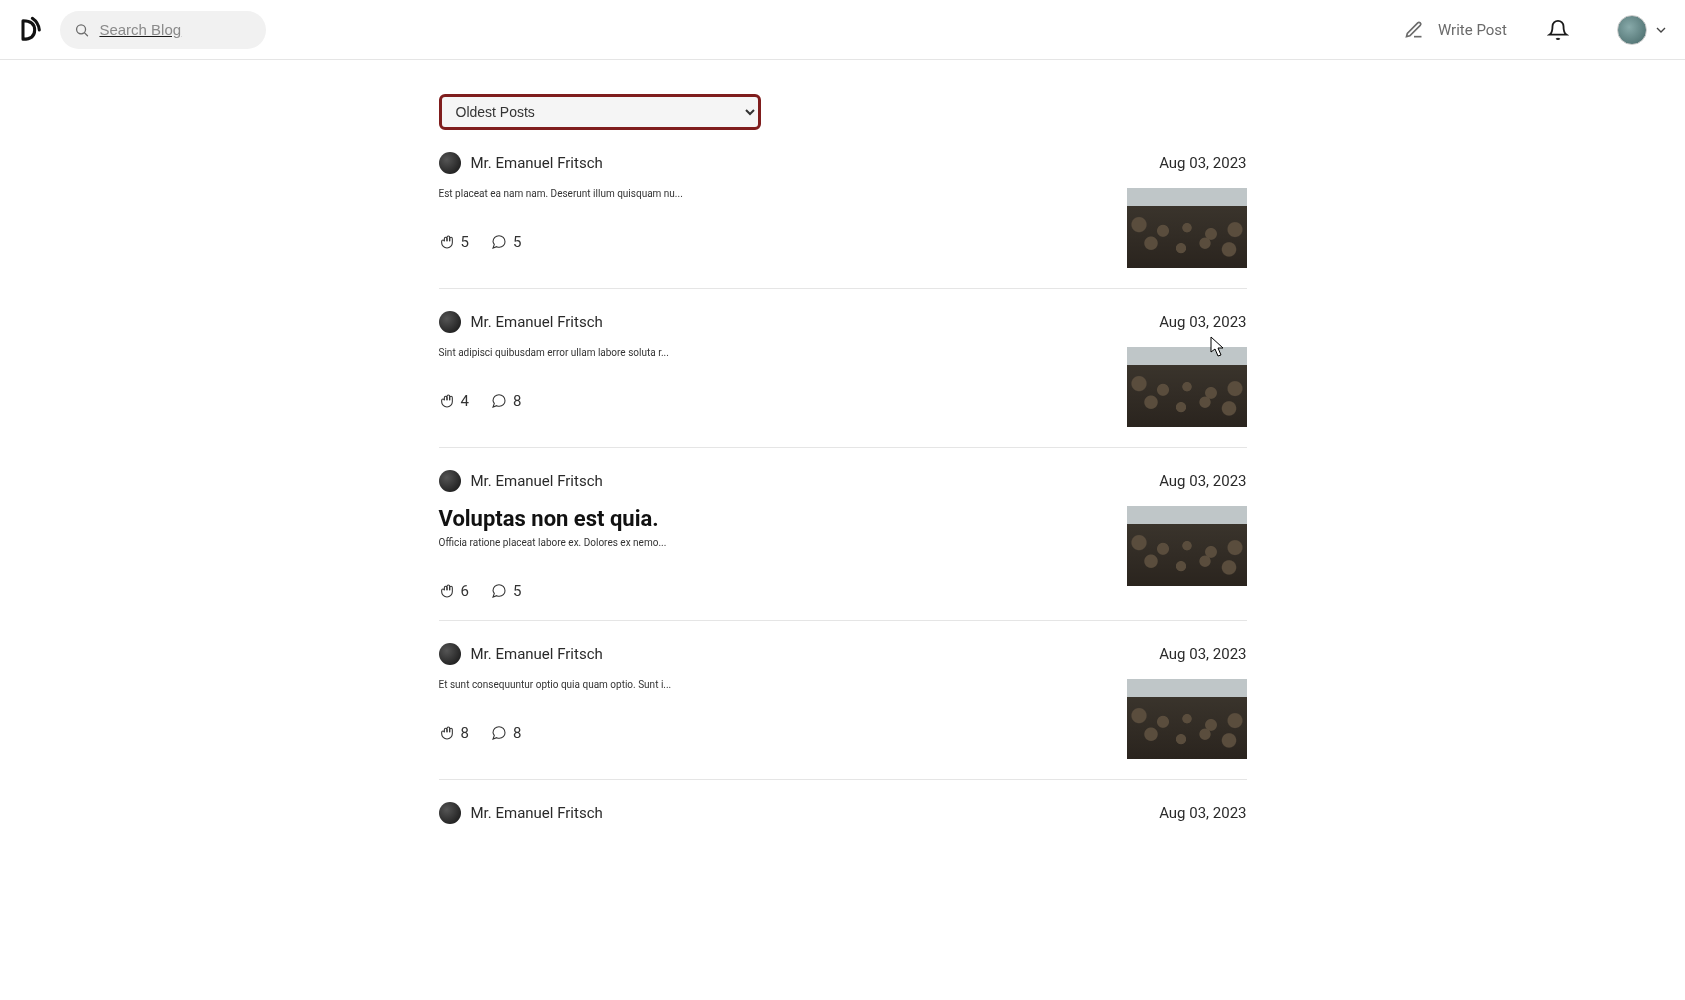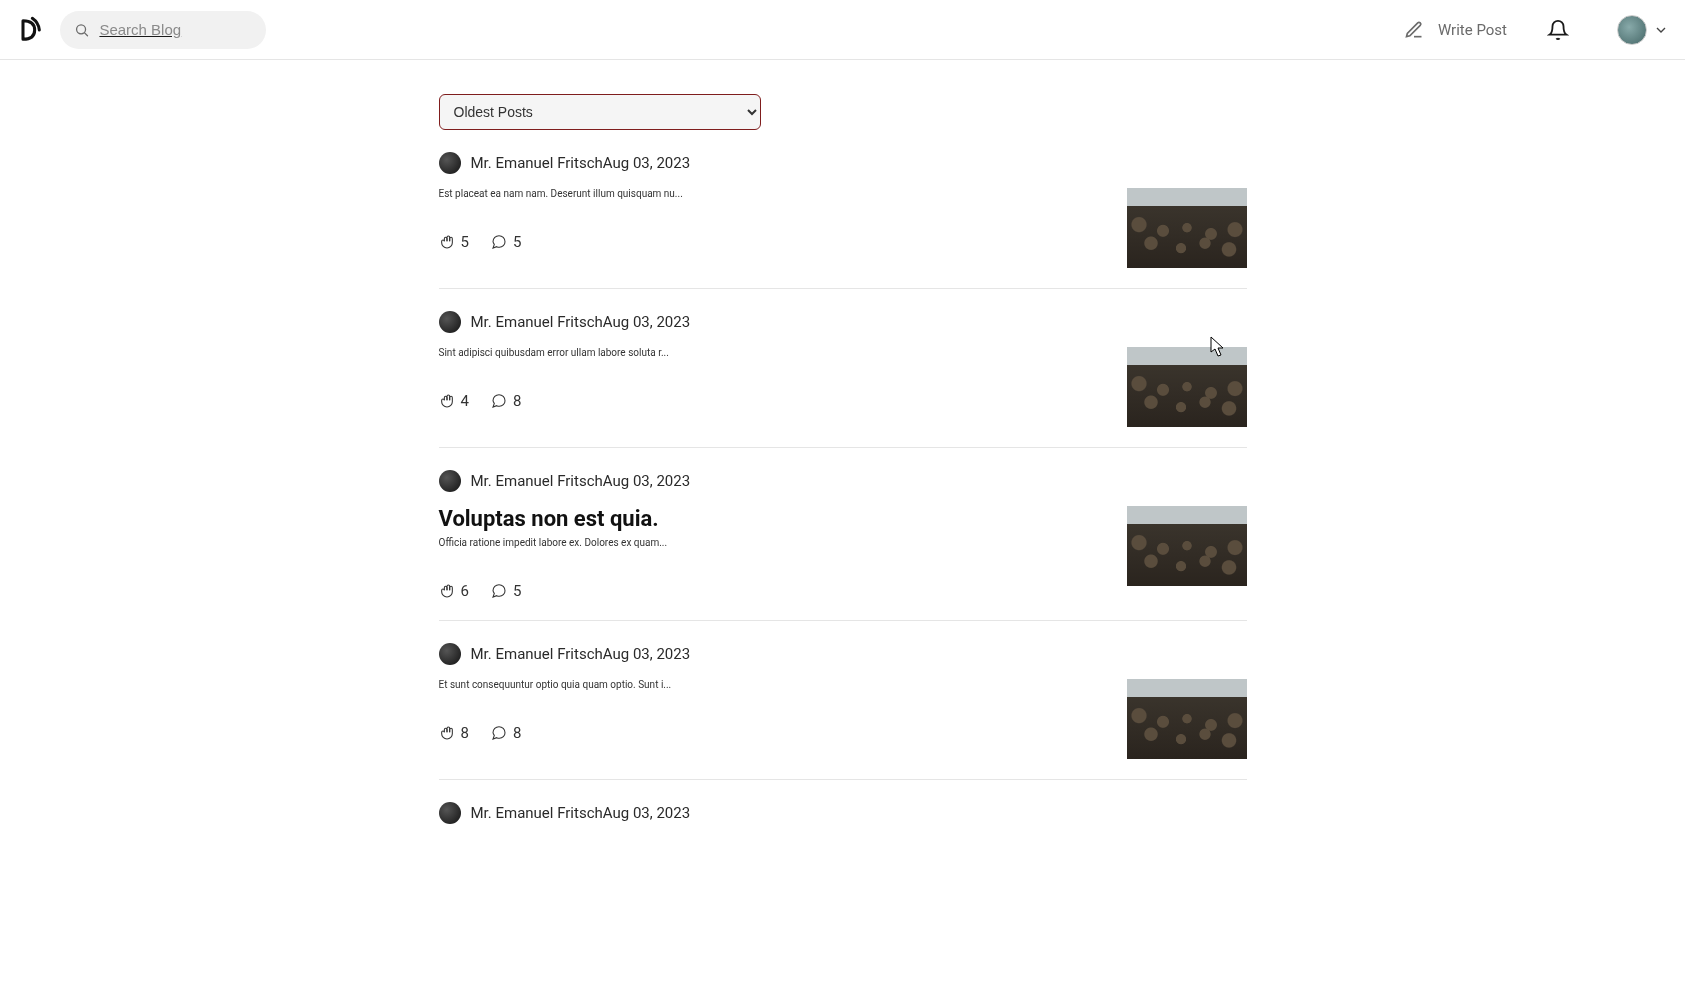--- a/index.html
+++ b/index.html
@@ -83,34 +83,34 @@
     
     .content {
       width: 808px;
       margin: 0 auto;
       padding-top: 34px;
       padding-bottom: 40px;
     }
     .sort-select {
       width: 322px;
       height: 36px;
-      border: 1px solid #7f1d1d;
+      border: 3px solid #7f1d1d;
       border-radius: 6px;
       background: #f5f5f5;
       padding: 0 10px;
       font-size: 14px;
       color: #333;
       cursor: pointer;
     }
     .post {
       padding: 22px 0 20px 0;
       border-bottom: 1px solid #e5e5e5;
     }
     .post-head {
-      display: flex; align-items: center; justify-content: flex-start;
+      display: flex; align-items: center; justify-content: space-between;
       margin-bottom: 14px;
     }
     .author { display:flex; align-items:center; gap:10px; }
     .author-avatar {
       width: 22px; height: 22px; border-radius: 50%;
       background: radial-gradient(circle at 35% 35%, #555, #111);
     }
     .author-name { font-size: 15px; color:#2a2a2a; }
     .post-date { font-size: 15px; color:#2a2a2a; }
     .post-body { display:flex; justify-content:space-between; gap:24px; align-items:flex-start;}
@@ -275,21 +275,21 @@
       <div class="author">
         <div class="author-avatar"></div>
         <span class="author-name">Mr. Emanuel Fritsch</span>
       </div>
       <span class="post-date">Aug 03, 2023</span>
     </div>
 
     <div class="post-body">
       <div class="post-text">
         <div class="post-title">Voluptas non est quia.</div>
-        <div class="post-excerpt">Officia ratione impedit labore ex. Dolores ex quam...</div>
+        <div class="post-excerpt">Officia ratione placeat labore ex. Dolores ex nemo...</div>
         <div class="post-meta">
           <div class="meta-item">
             <svg viewBox="0 0 24 24">
                     <path d="M8 11V7a2 2 0 114 0v4"></path>
                     <path d="M12 11V5a2 2 0 114 0v6"></path>
                     <path d="M16 11V7a2 2 0 114 0v6a8 8 0 01-8 8h0a8 8 0 01-8-8v-2a2 2 0 114 0"></path>
                   </svg>
             <span>6</span>
           </div>
           <div class="meta-item">

